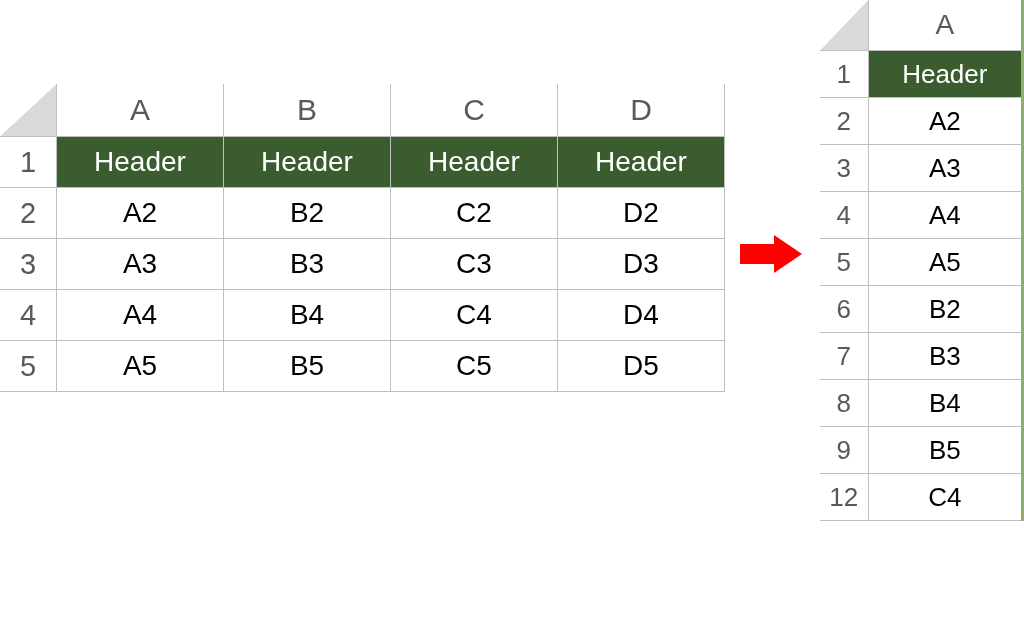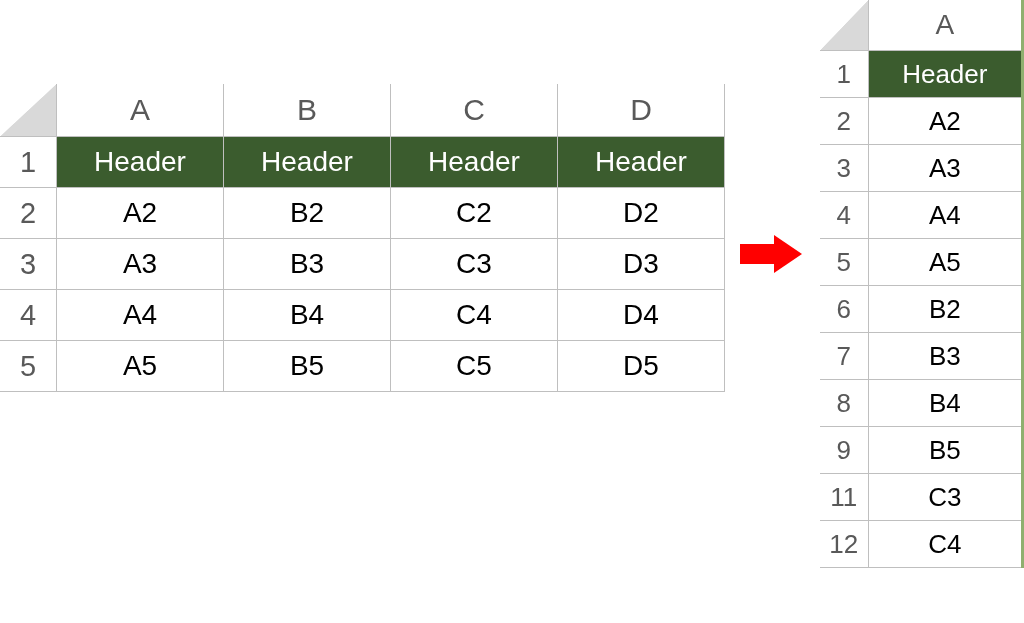--- a/index.html
+++ b/index.html
@@ -170,23 +170,19 @@
         </tr>
     <tr>
           <td class="rowhdr">8</td>
           <td class="cell">B4</td>
         </tr>
     <tr>
           <td class="rowhdr">9</td>
           <td class="cell">B5</td>
         </tr>
     <tr>
-          <td class="rowhdr">11</td>
-          <td class="cell">C3</td>
-        </tr>
-    <tr>
           <td class="rowhdr">12</td>
           <td class="cell">C4</td>
         </tr>
   </tbody>
     </table>
 
 </div>
 
 </body></html>

